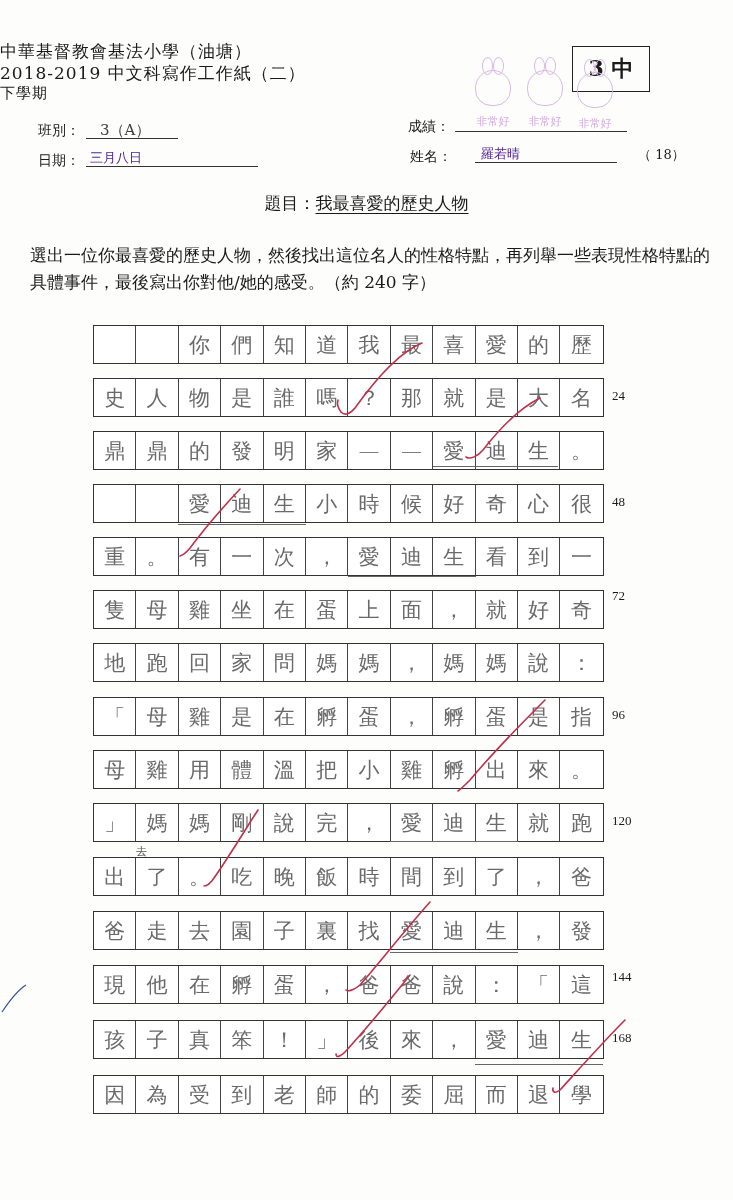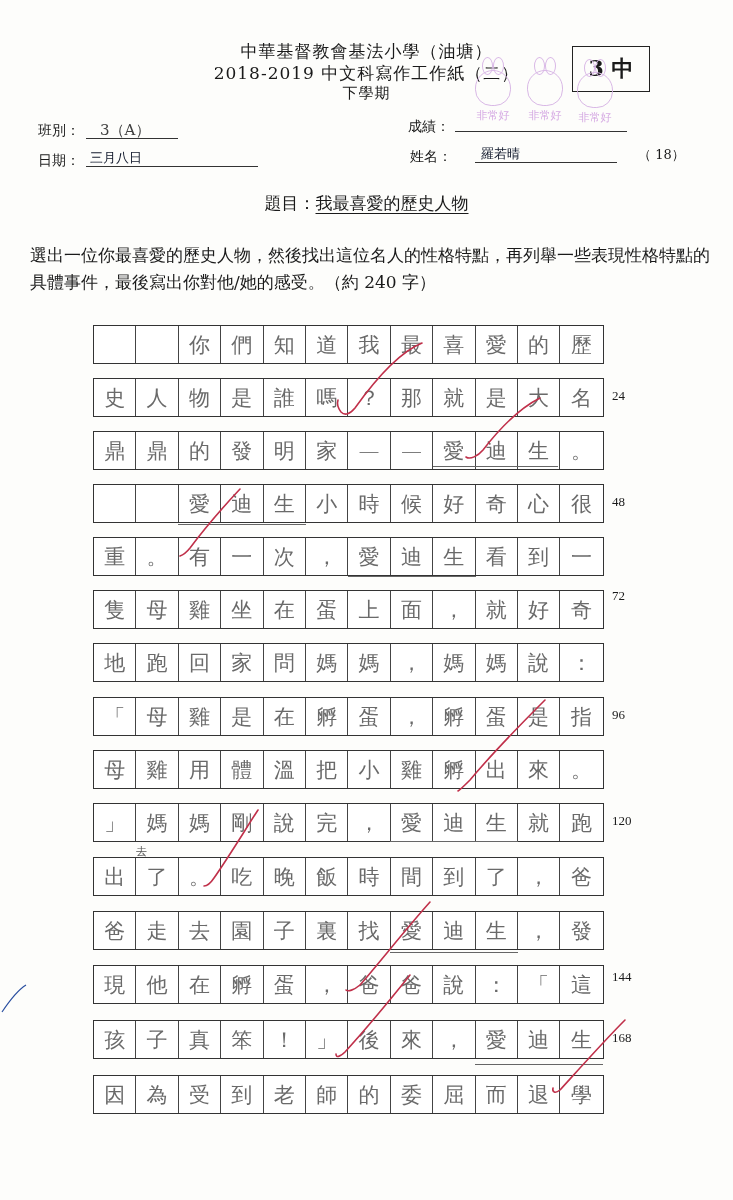--- a/index.html
+++ b/index.html
@@ -1,28 +1,28 @@
 <!DOCTYPE html>
 <html><head>
 <meta charset="utf-8">
 <style>
   html, body { margin:0; padding:0; }
   body {
     width:733px; height:1200px; background:#fdfdfb; position:relative; overflow:hidden;
     font-family:"DejaVu Serif", serif; color:#1a1a1a;
   }
-  .header-line { position:absolute; left:0; width:733px; text-align:center; font-size:17px; letter-spacing:1px; }
+  .header-line { position:absolute; left:0; width:733px; font-size:17px; letter-spacing:1px; }
   .grade-box { position:absolute; left:572px; top:46px; width:76px; height:44px; border:1.5px solid #222; font-size:22px; display:flex; align-items:center; justify-content:center; font-weight:bold; background:transparent; }
   .stamp { position:absolute; top:70px; width:46px; height:60px; color:#c9a3d9; font-size:12px; text-align:center; }
   .stamp .bunny { width:34px; height:34px; margin:0 auto; border:1.5px solid #d9b8e6; border-radius:50% 50% 45% 45%; position:relative; }
   .stamp .bunny:before, .stamp .bunny:after { content:""; position:absolute; top:-14px; width:9px; height:16px; border:1.5px solid #d9b8e6; border-radius:50%; }
   .stamp .bunny:before { left:6px; } .stamp .bunny:after { right:6px; }
-  .stamp .stamp-text { font-family:"DejaVu Sans", sans-serif; font-size:11px; color:#d5a9e3; margin-top:2px; letter-spacing:0; }
+  .stamp .stamp-text { font-family:"DejaVu Sans", sans-serif; font-size:11px; color:#d5a9e3; margin-top:8px; letter-spacing:0; }
   .field-label { position:absolute; font-size:14px; }
-  .field-line { position:absolute; border-bottom:1px solid #333; height:18px; font-size:13px; color:#0f172a; font-family:"DejaVu Sans", sans-serif; }
+  .field-line { position:absolute; border-bottom:1px solid #333; height:18px; font-size:13px; color:#4c1d95; font-family:"DejaVu Sans", sans-serif; }
   .title { position:absolute; top:192px; left:0; width:733px; text-align:center; font-size:17px; }
   .title u { text-underline-offset:4px; }
   .instructions { position:absolute; left:30px; top:242px; width:680px; font-size:17px; line-height:27px; }
   .grid-row { position:absolute; left:93px; height:37px; display:flex; border:1.2px solid #333; background:#fff; }
   .cell { width:42.4px; height:37px; border-right:1px solid #444; box-sizing:border-box; display:flex; align-items:center; justify-content:center; font-family:"DejaVu Sans", sans-serif; font-size:21px; color:#6a6a6a; font-weight:200; }
   .cell:last-child { border-right:none; }
   .count { position:absolute; left:612px; font-size:13px; font-family:Liberation Serif, serif; }
   .underline-mark { position:absolute; height:0; border-bottom:1.2px solid #666; }
   .insert-note { position:absolute; font-size:11px; color:#555; font-family:"DejaVu Sans", sans-serif; }
   svg.marks { position:absolute; left:0; top:0; pointer-events:none; }

